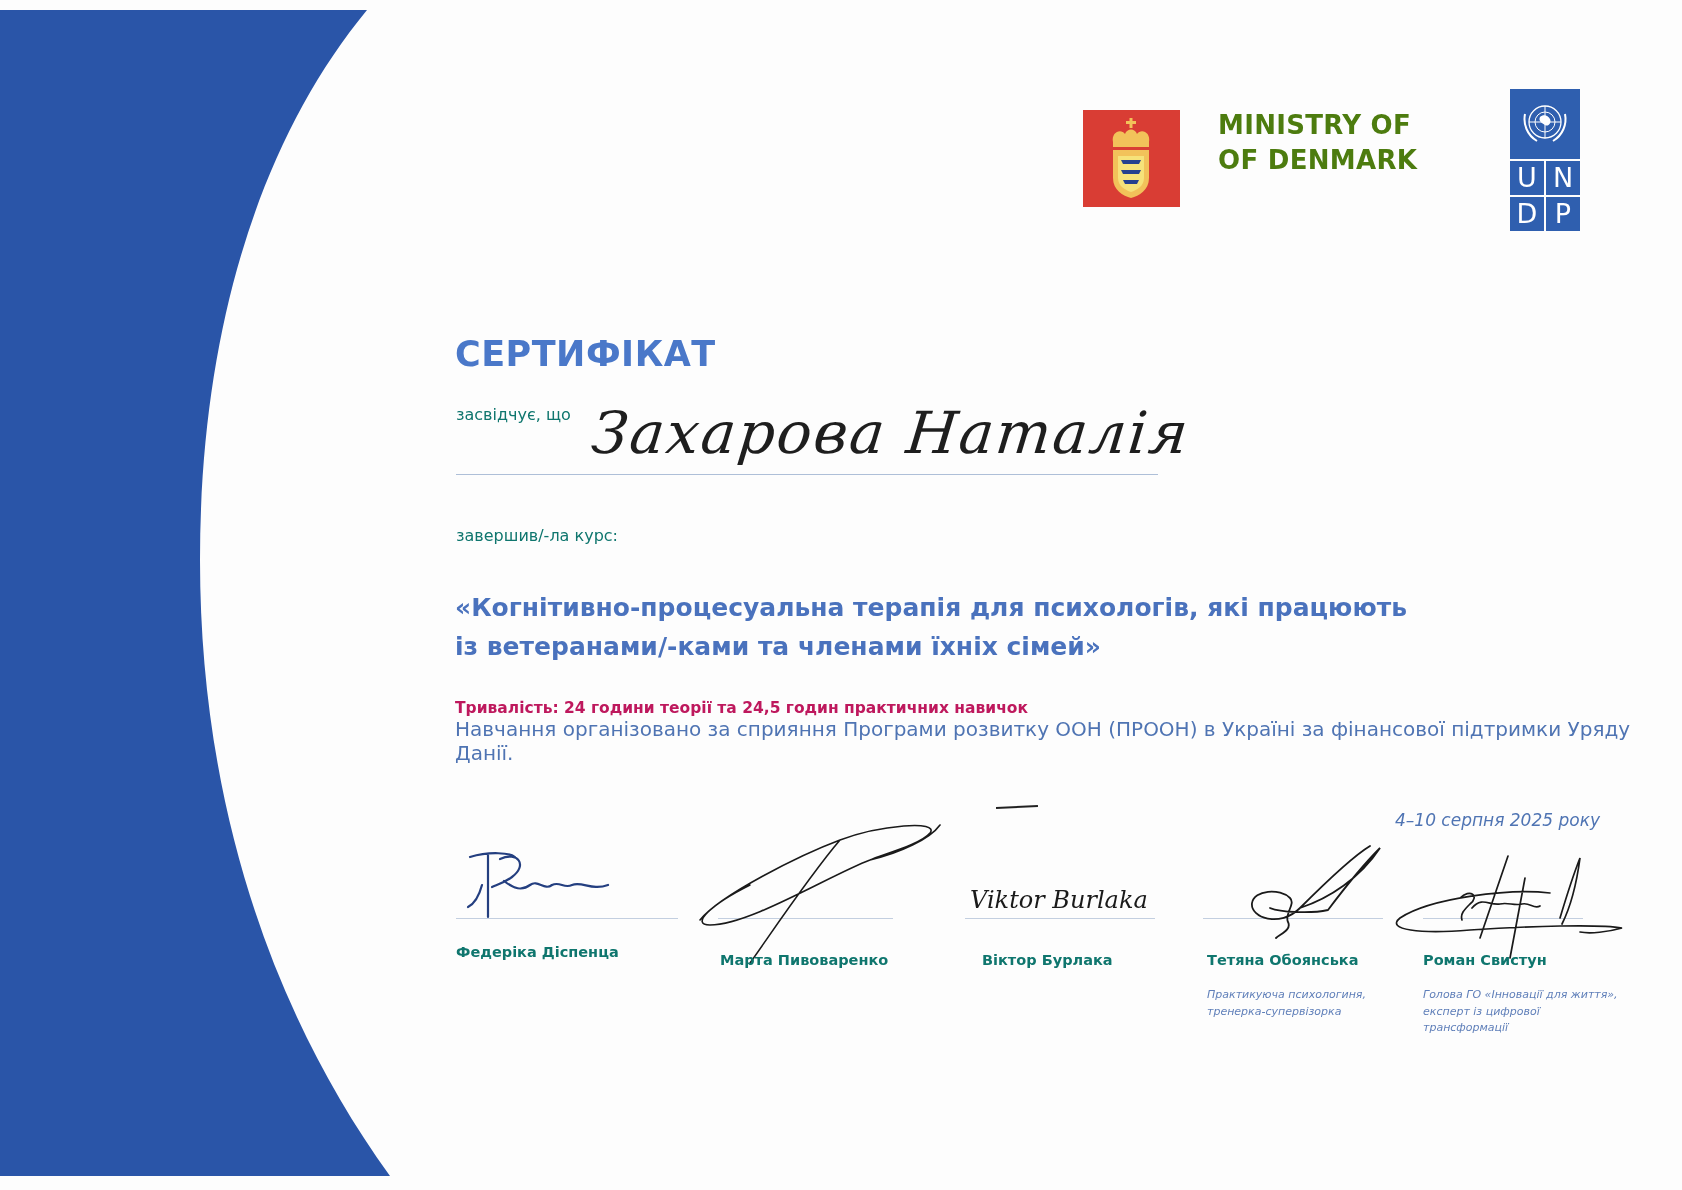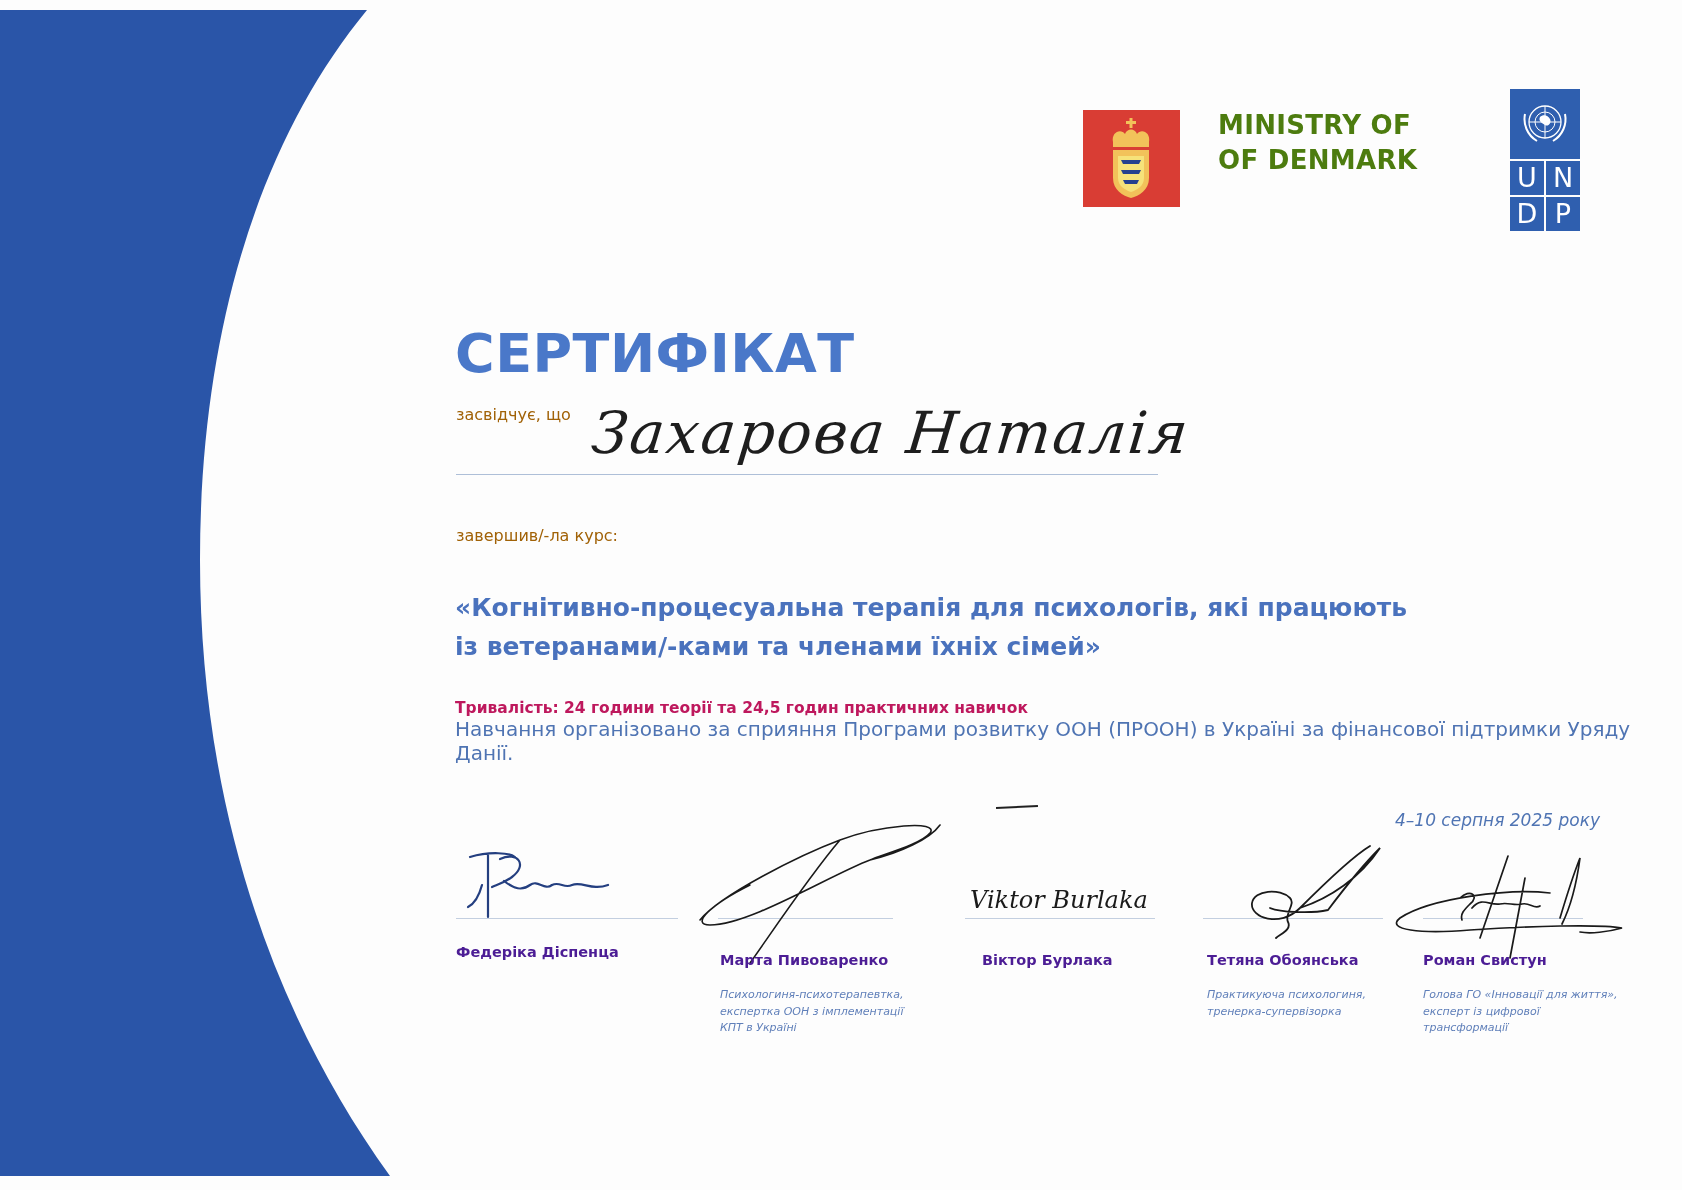--- a/index.html
+++ b/index.html
@@ -5,24 +5,24 @@
   html, body { margin:0; padding:0; }
   body {
     width:1682px; height:1190px; position:relative; overflow:hidden;
     background:#fdfdfd;
     font-family:"Liberation Sans", "DejaVu Sans", sans-serif;
   }
   .abs { position:absolute; }
   #bg-curve { position:absolute; left:0; top:0; }
   .title {
     left:455px; top:330px; font-family:"DejaVu Sans", sans-serif;
-    font-weight:bold; font-size:54px; letter-spacing:0.5px; color:#4a78c9;
+    font-weight:bold; font-size:35px; letter-spacing:0.5px; color:#4a78c9;
     line-height:48px;
   }
-  .small-label { font-size:16px; color:#a16207; font-family:"DejaVu Sans", sans-serif; }
+  .small-label { font-size:16px; color:#0f766e; font-family:"DejaVu Sans", sans-serif; }
   .name-hand {
     left:592px; top:398px; font-family:"DejaVu Serif", serif; font-style:italic;
     font-size:58px; color:#1e1e1e; letter-spacing:2px; line-height:70px; transform:skewX(-6deg);
   }
   .underline { height:1px; background:#aebfd8; }
   .course {
     left:455px; top:588px; width:1150px; font-family:"DejaVu Sans", sans-serif;
     font-weight:bold; font-size:25px; line-height:39px; color:#4a72bd;
   }
   .duration {
@@ -32,21 +32,21 @@
   .funding {
     left:455px; top:717px; font-family:"DejaVu Sans", sans-serif; font-size:20px; color:#4f74b3;
   }
   .date {
     left:1395px; top:810px; font-family:"DejaVu Sans", sans-serif; font-style:italic;
     font-size:17px; color:#4f74b3;
   }
   .sig-line { height:1px; background:#c3cfe0; top:918px; }
   .signer { position:absolute; width:230px; }
   .signer .sname {
-    font-family:"DejaVu Sans", sans-serif; font-weight:bold; font-size:14.5px; color:#4c1d95;
+    font-family:"DejaVu Sans", sans-serif; font-weight:bold; font-size:14.5px; color:#0f766e;
     white-space:nowrap;
   }
   .signer .sdesc {
     margin-top:19px; font-family:"DejaVu Sans", sans-serif; font-style:italic; font-size:11px;
     line-height:16.5px; color:#5f7fb9;
   }
   .sigsvg { position:absolute; overflow:visible; }
   .mfa-square { left:1083px; top:110px; width:97px; height:97px; background:#d93d34; }
   .mfa-text {
     left:1218px; top:108px; font-family:"DejaVu Sans", sans-serif; font-weight:bold;
@@ -142,25 +142,20 @@
 <svg class="sigsvg" style="left:1390px; top:848px;" width="240" height="120">
   <path d="M160,45 C120,40 40,50 10,70 C-5,82 30,86 80,82 C140,78 210,76 232,80 C218,84 200,86 190,84 M70,50 C80,40 90,48 80,56 C74,62 70,66 72,72 M82,60 C92,48 100,58 110,56 C118,54 124,58 132,56 C140,54 144,62 150,58 M90,90 L118,8 M120,110 L135,30 M170,70 C176,50 182,30 190,10 C186,40 180,60 172,76" fill="none" stroke="#1a1a1a" stroke-width="1.7" stroke-linecap="round"></path>
 </svg>
 
 <div class="signer" style="left:456px; top:944px;">
   <div class="sname">Федеріка Діспенца</div>
 </div>
 
 <div class="signer" style="left:720px; top:952px;">
   <div class="sname">Марта Пивоваренко</div>
-  <div class="sdesc">
-    <div>Психологиня-психотерапевтка,</div>
-    <div>експертка ООН з імплементації</div>
-    <div>КПТ в Україні</div>
-  </div>
 </div>
 
 <div class="signer" style="left:982px; top:952px;">
   <div class="sname">Віктор Бурлака</div>
 </div>
 
 <div class="signer" style="left:1207px; top:952px;">
   <div class="sname">Тетяна Обоянська</div>
   <div class="sdesc">
     <div>Практикуюча психологиня,</div>

